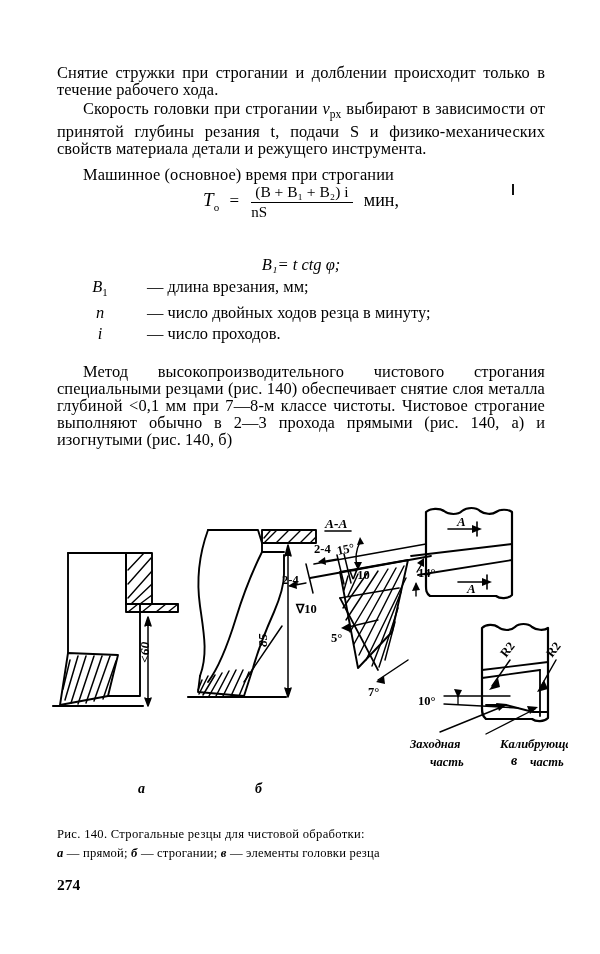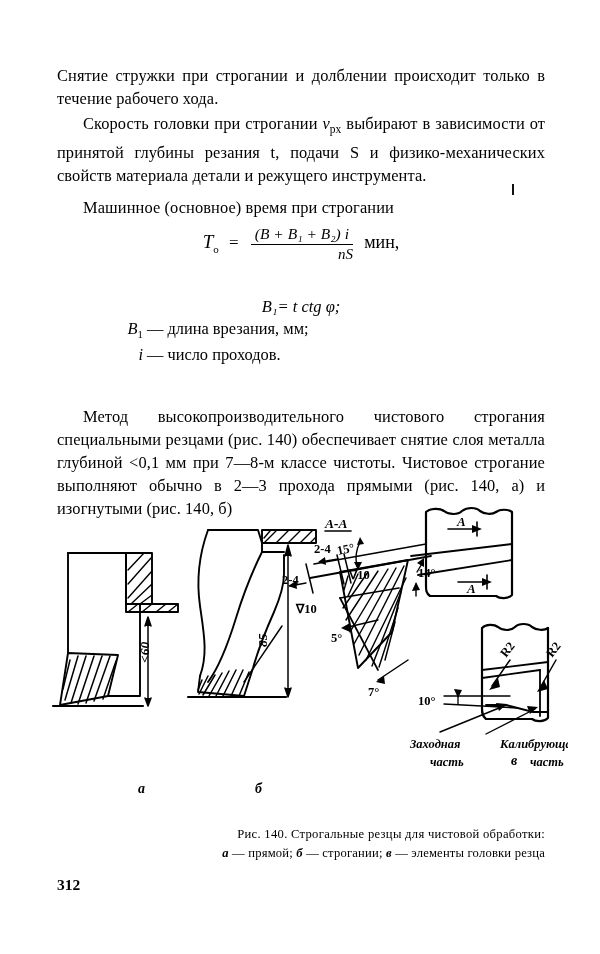--- a/index.html
+++ b/index.html
@@ -25,21 +25,21 @@
 
   
   .textblock {
     position: absolute;
     left: 57px;
     top: 64px;
     width: 488px;
   }
   .para {
     font-size: 16.4px;
-    line-height: 23px;
+    line-height: 17px;
     text-align: justify;
     text-justify: inter-word;
     margin: 0 0 0 0;
     letter-spacing: .1px;
   }
   .para.indent { text-indent: 26px; }
   .para + .para { margin-top: 1px; }
 
   em.it { font-style: italic; }
   .vsub { font-style: italic; }
@@ -50,23 +50,22 @@
     position: absolute;
     left: 0;
     top: 0;
     width: 488px;
     text-align: center;
     font-size: 17px;
   }
   .frac {
     display: inline-block;
     vertical-align: middle;
-    text-align: right;
+    text-align: left;
     margin: 0 2px;
-    font-style: italic;
   }
   .frac .num {
     display: block;
     padding: 0 4px 1px 4px;
     border-bottom: 1.3px solid #000;
     font-size: 15.5px;
     white-space: nowrap;
   }
   .frac .den {
     display: block;
@@ -98,42 +97,42 @@
     position: absolute;
     left: 0;
     width: 488px;
     font-size: 16.4px;
     line-height: 20.6px;
   }
   .defrow { white-space: nowrap; }
   .defrow .sym {
     display: inline-block;
     width: 86px;
-    text-align: right;
+    text-align: center;
     font-style: italic;
   }
   .defrow .sym sub { font-style: normal; font-size: 66%; }
   .defrow .dsh { padding: 0 4px; }
 
   
   .figure {
     position: absolute;
     left: 48px;
     top: 500px;
     width: 520px;
     height: 325px;
   }
   .figure svg { display: block; }
 
   .figcaption {
     position: absolute;
     left: 57px;
     top: 825px;
     width: 488px;
-    text-align: right;
+    text-align: left;
     font-size: 12.6px;
     line-height: 19px;
     letter-spacing: .3px;
   }
   .figcaption .l2 { letter-spacing: .2px; }
   .figcaption em { font-style: italic; font-weight: bold; }
 
   .pagenum {
     position: absolute;
     left: 57px;
@@ -157,21 +156,21 @@
 <div class="page">
 
   <div class="textblock">
 
     <p class="para">Снятие стружки при строгании и долблении  происходит только в течение рабочего хода.</p>
 
     <p class="para indent" style="margin-top:2px;"><span>Скорость головки при строгании </span><span class="vsub"><span>v</span><sub>рх</sub></span><span> выбирают в зависимости от принятой глубины резания t, подачи S и физико-механических свойств материала детали и режущего инструмента.</span></p>
 
     <p class="para indent" style="margin-top:9px;">Машинное (основное) время при строгании</p>
 
-    <div style="position:relative;height:56px;margin-top:6px;">
+    <div style="position:relative;height:56px;">
       <div class="formula-main" style="top:0;">
         <span class="tsym"><span>T</span><sub>о</sub></span>
         <span style="font-size:17px;margin:0 6px;">=</span>
         <span class="frac">
           <span class="num">(B + B₁ + B₂) i</span>
           <span class="den">nS</span>
         </span>
         <span class="minlabel">мин,</span>
       </div>
     </div>
@@ -180,20 +179,23 @@
     <div style="position:relative;height:28px;margin-top:4px;">
       <div class="formula-b1" style="top:12px;">
         <em class="it">B₁= t ctg φ;</em>
       </div>
     </div>
 
     <div style="position:relative;height:86px;margin-top:6px;">
       <div class="deflist" style="top:0;">
         <div class="defrow">
           <span class="sym"><span>B</span><sub>1</sub></span><span class="dsh">—</span><span>длина врезания, мм;</span>
+        </div>
+        <div class="defrow">
+          <span class="sym"><span>n</span></span><span class="dsh">—</span><span>число двойных ходов резца в минуту;</span>
         </div>
         <div class="defrow">
           <span class="sym"><span>i</span></span><span class="dsh">—</span><span>число проходов.</span>
         </div>
       </div>
     </div>
 
     <p class="para" style="margin-top:0px;text-indent:26px;">Метод высокопроизводительного чистового строгания специальными резцами (рис. 140) обеспечивает снятие слоя металла глубиной &lt;0,1 мм при 7—8-м классе чистоты. Чистовое строгание выполняют обычно в 2—3 прохода прямыми (рис. 140, а) и изогнутыми (рис. 140, б)</p>
   </div>
 
@@ -410,14 +412,14 @@
         <text x="482" y="266" font-size="12.5" font-style="italic" font-weight="bold">часть</text>
       </g>
     </svg>
   </div>
 
   <div class="figcaption">
     <div>Рис. 140. Строгальные резцы для чистовой обработки:</div>
     <div class="l2"><em>а</em><span> — прямой;  </span><em>б</em><span> — строгании;  </span><em>в</em><span> — элементы головки резца</span></div>
   </div>
 
-  <div class="pagenum">312</div>
+  <div class="pagenum">274</div>
 </div>
 
 </body></html>

